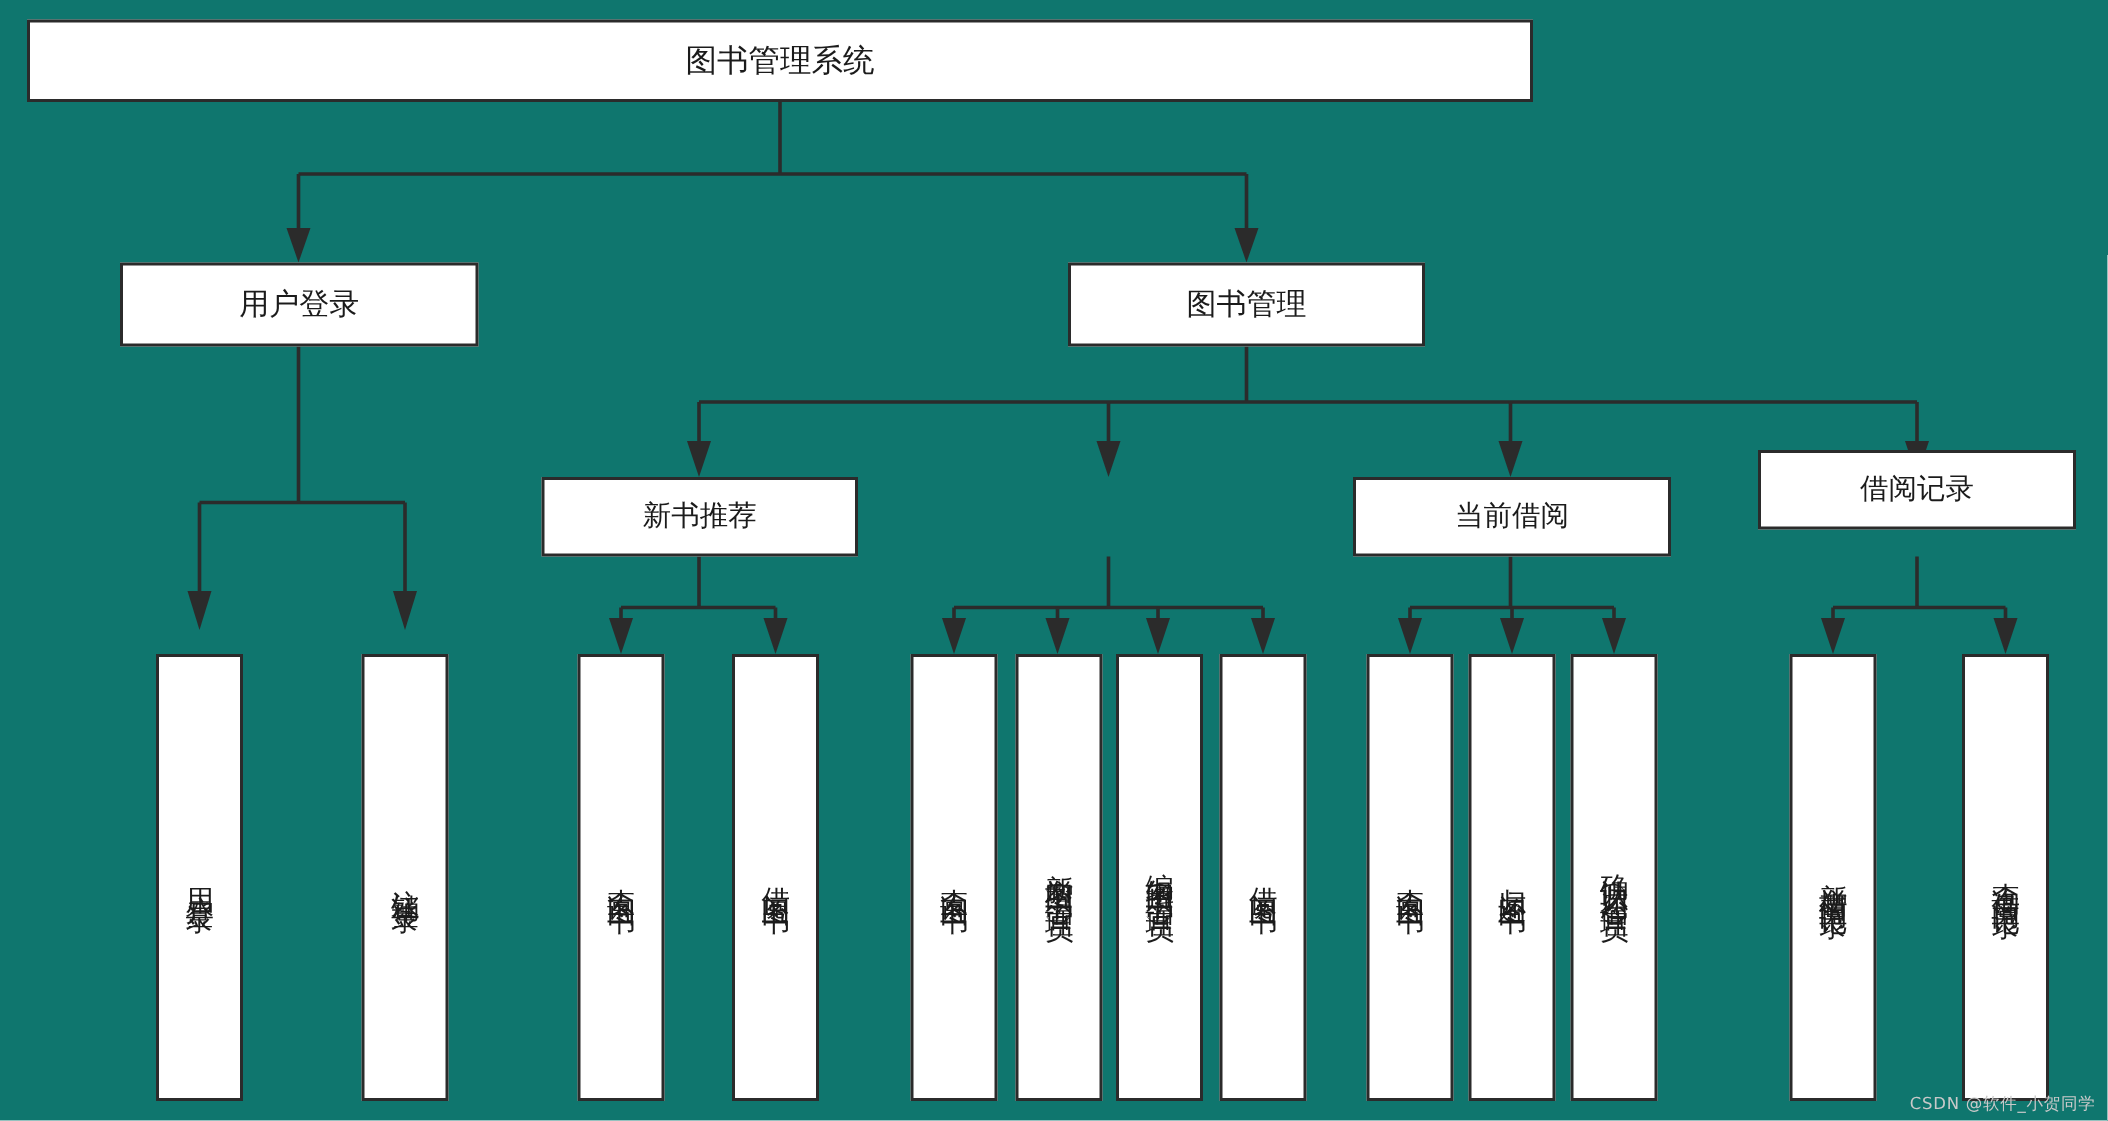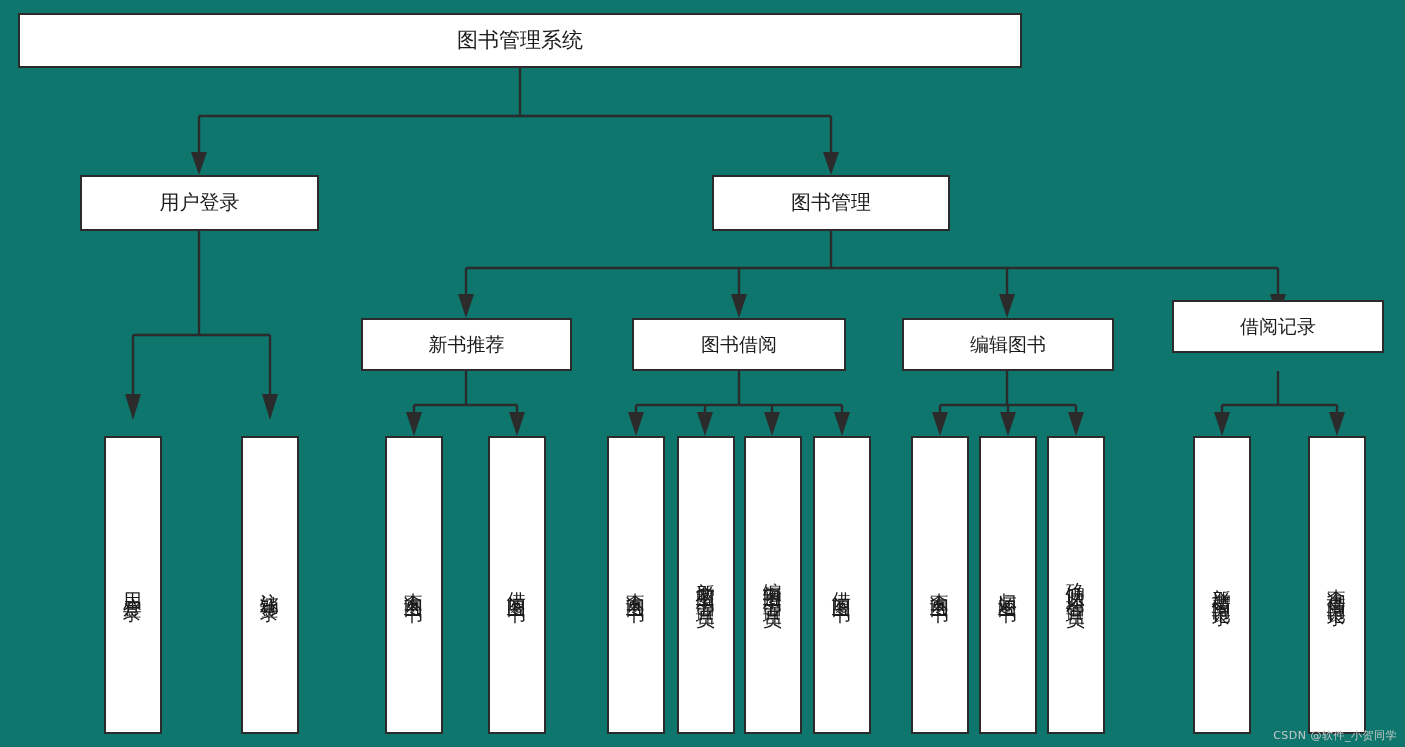--- a/index.html
+++ b/index.html
@@ -157,25 +157,22 @@
   <div class="node lvl2" style="left:80px; top:175px; width:239px; height:56px;">
     <span>用户登录</span>
   </div>
   <div class="node lvl2" style="left:712px; top:175px; width:238px; height:56px;">
     <span>图书管理</span>
   </div>
 
   <div class="node lvl3" style="left:361px; top:318px; width:211px; height:53px;">
     <span>新书推荐</span>
   </div>
-  <div class="node lvl3" style="left:632px; top:318px; width:214px; height:53px;">
-    <span>图书借阅</span>
-  </div>
   <div class="node lvl3" style="left:902px; top:318px; width:212px; height:53px;">
-    <span>编辑图书</span>
+    <span>当前借阅</span>
   </div>
   <div class="node lvl3" style="left:1172px; top:300px; width:212px; height:53px;">
     <span>借阅记录</span>
   </div>
 
   <div class="node leaf" style="left:104px; top:436px; width:58px; height:298px;">
     <span class="leaf-text">用户登录</span>
   </div>
   <div class="node leaf" style="left:241px; top:436px; width:58px; height:298px;">
     <span class="leaf-text">注销登录</span>

